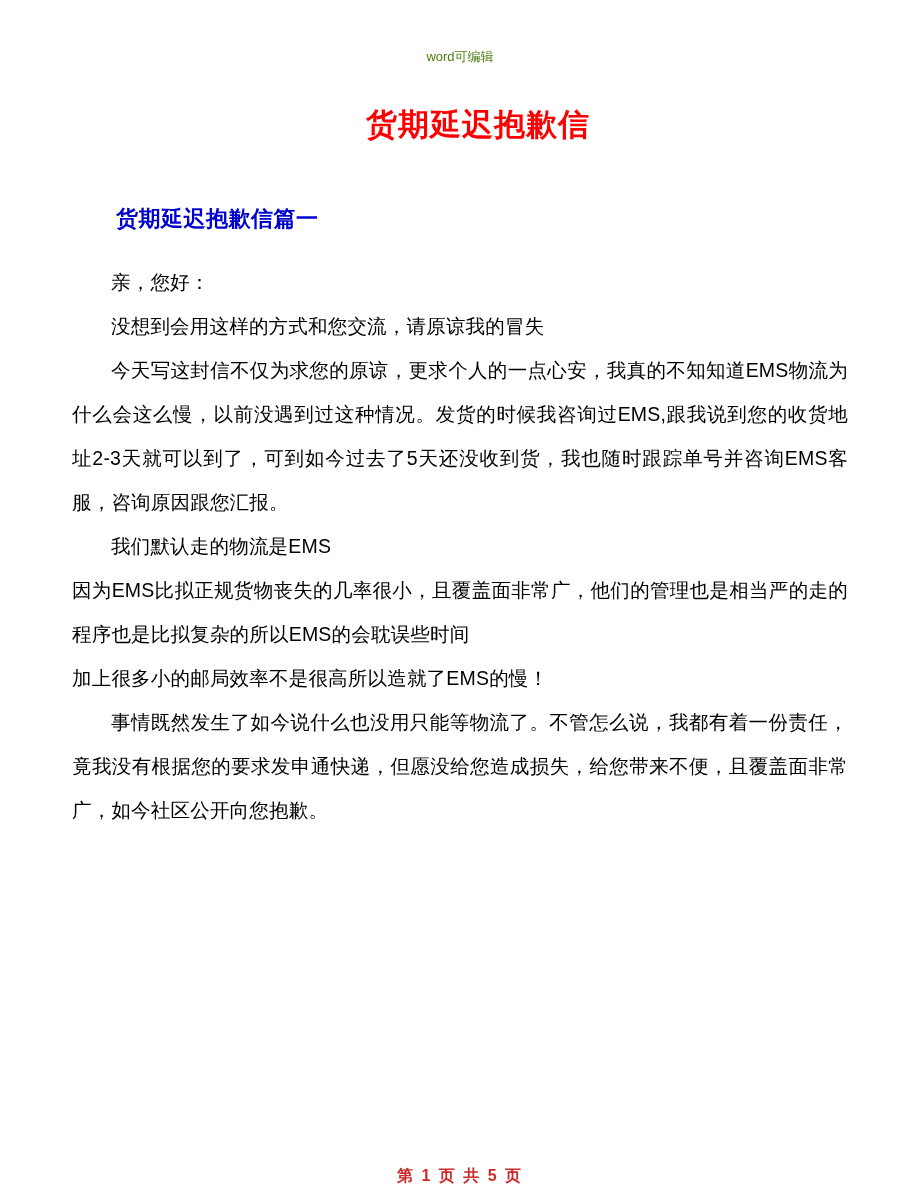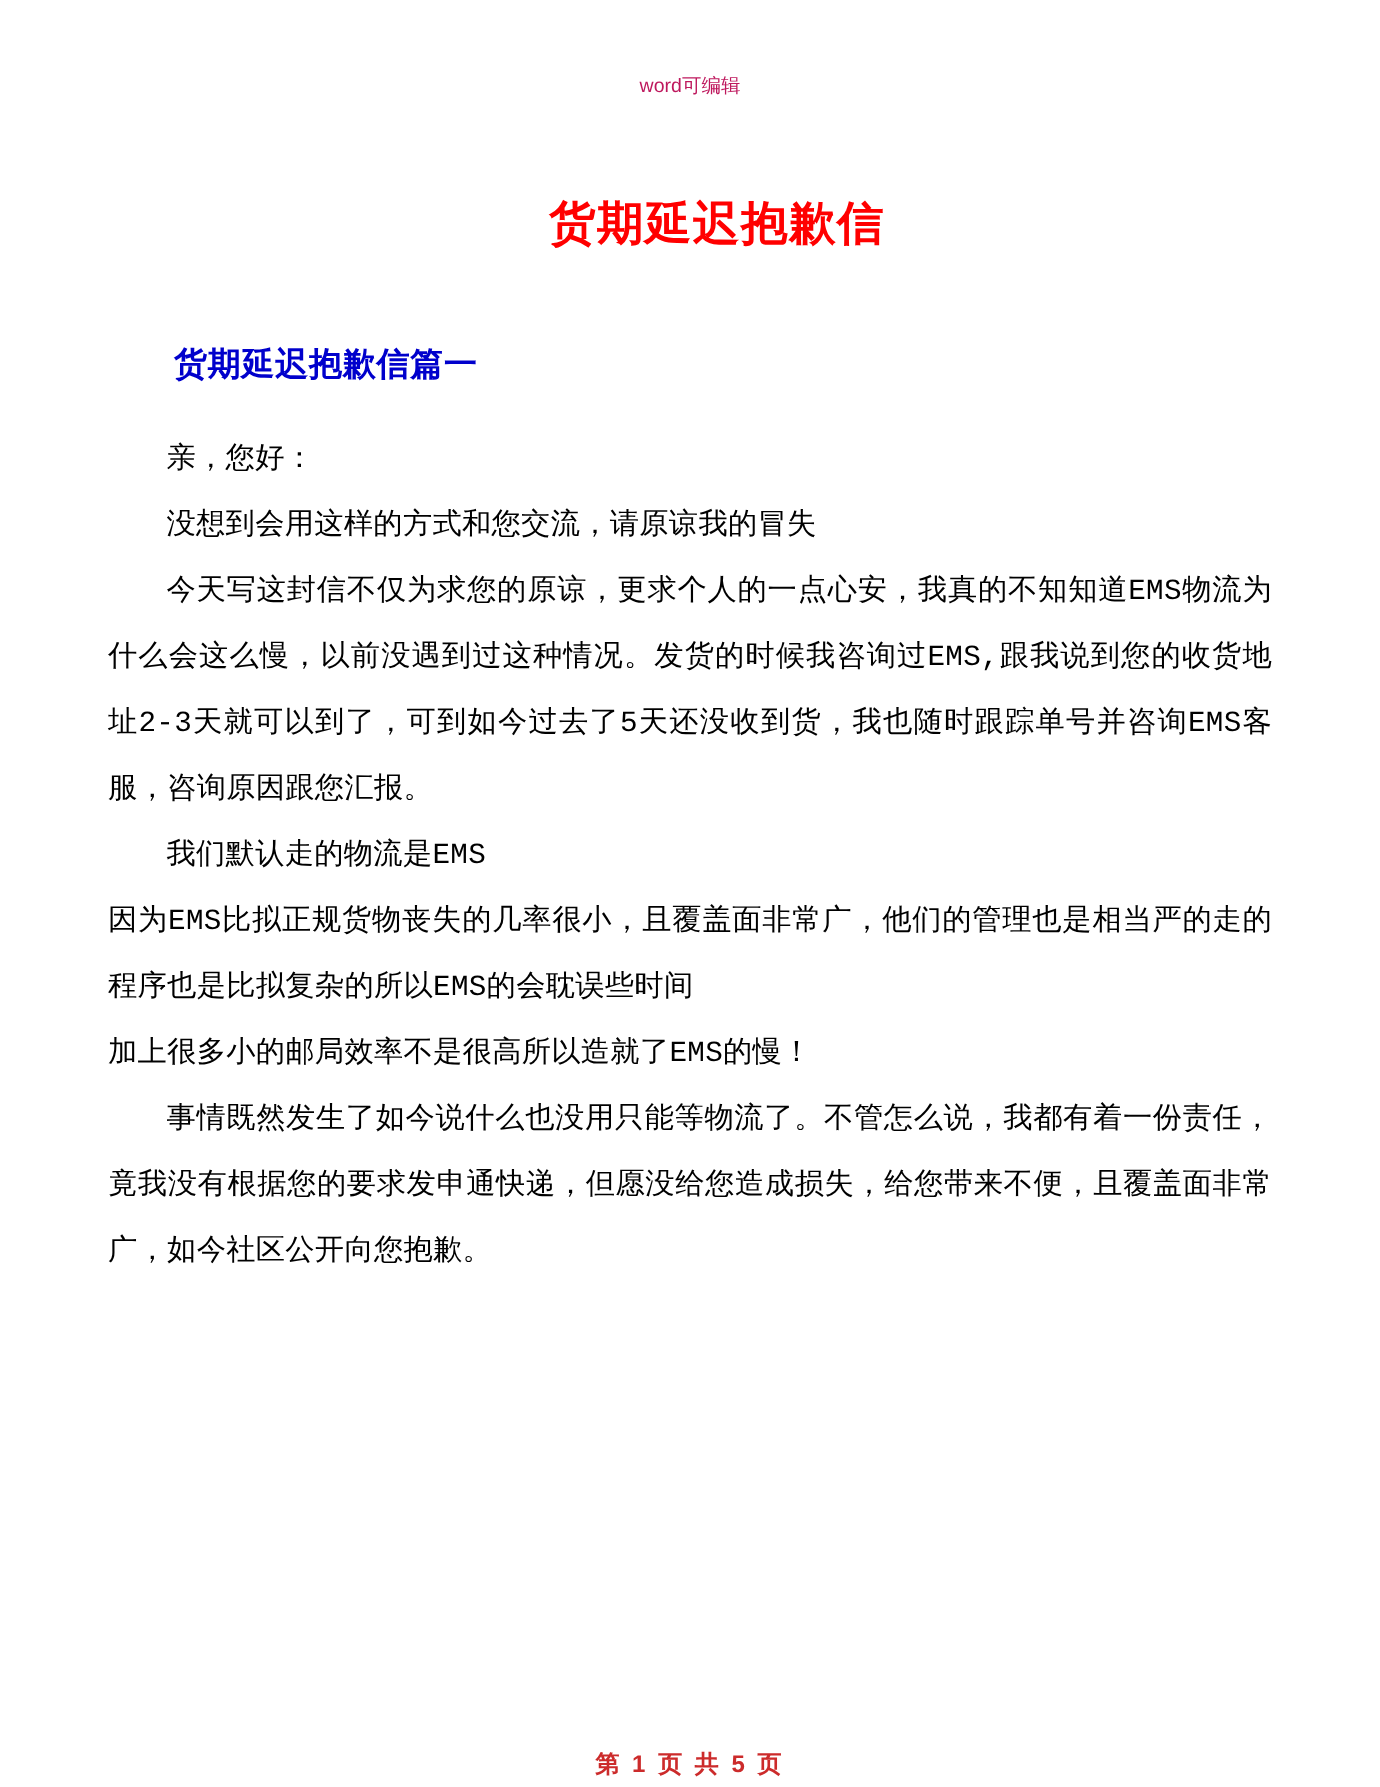--- a/index.html
+++ b/index.html
@@ -19,50 +19,50 @@
     height: 1191px;
     box-sizing: border-box;
     padding: 0;
     position: relative;
     background: #ffffff;
   }
   .watermark {
     text-align: center;
     font-family: "Liberation Sans", sans-serif;
     font-size: 13px;
-    color: #be185d;
+    color: #4d7c0f;
     margin-top: 48px;
     letter-spacing: 0px;
   }
   .doc-title {
     text-align: center;
     font-family: "DejaVu Sans", sans-serif;
     font-weight: bold;
     font-size: 31px;
     color: #ff0000;
-    margin-top: 62px;
+    margin-top: 38px;
     letter-spacing: 1px;
     padding-left: 36px;
   }
   .section-title {
     font-family: "DejaVu Sans", sans-serif;
     font-weight: bold;
     font-size: 22px;
     color: #0000cc;
     margin-top: 58px;
     margin-left: 116px;
     letter-spacing: 0.5px;
   }
   .body-block {
     margin-top: 26px;
     padding-left: 72px;
     padding-right: 72px;
   }
   p.para {
-    font-family: Liberation Mono, monospace;
+    font-family: Liberation Sans, sans-serif;
     font-size: 19.5px;
     line-height: 44px;
     color: #000000;
     margin: 0;
     text-align: justify;
     letter-spacing: 0.2px;
   }
   p.indent {
     text-indent: 2em;
   }

